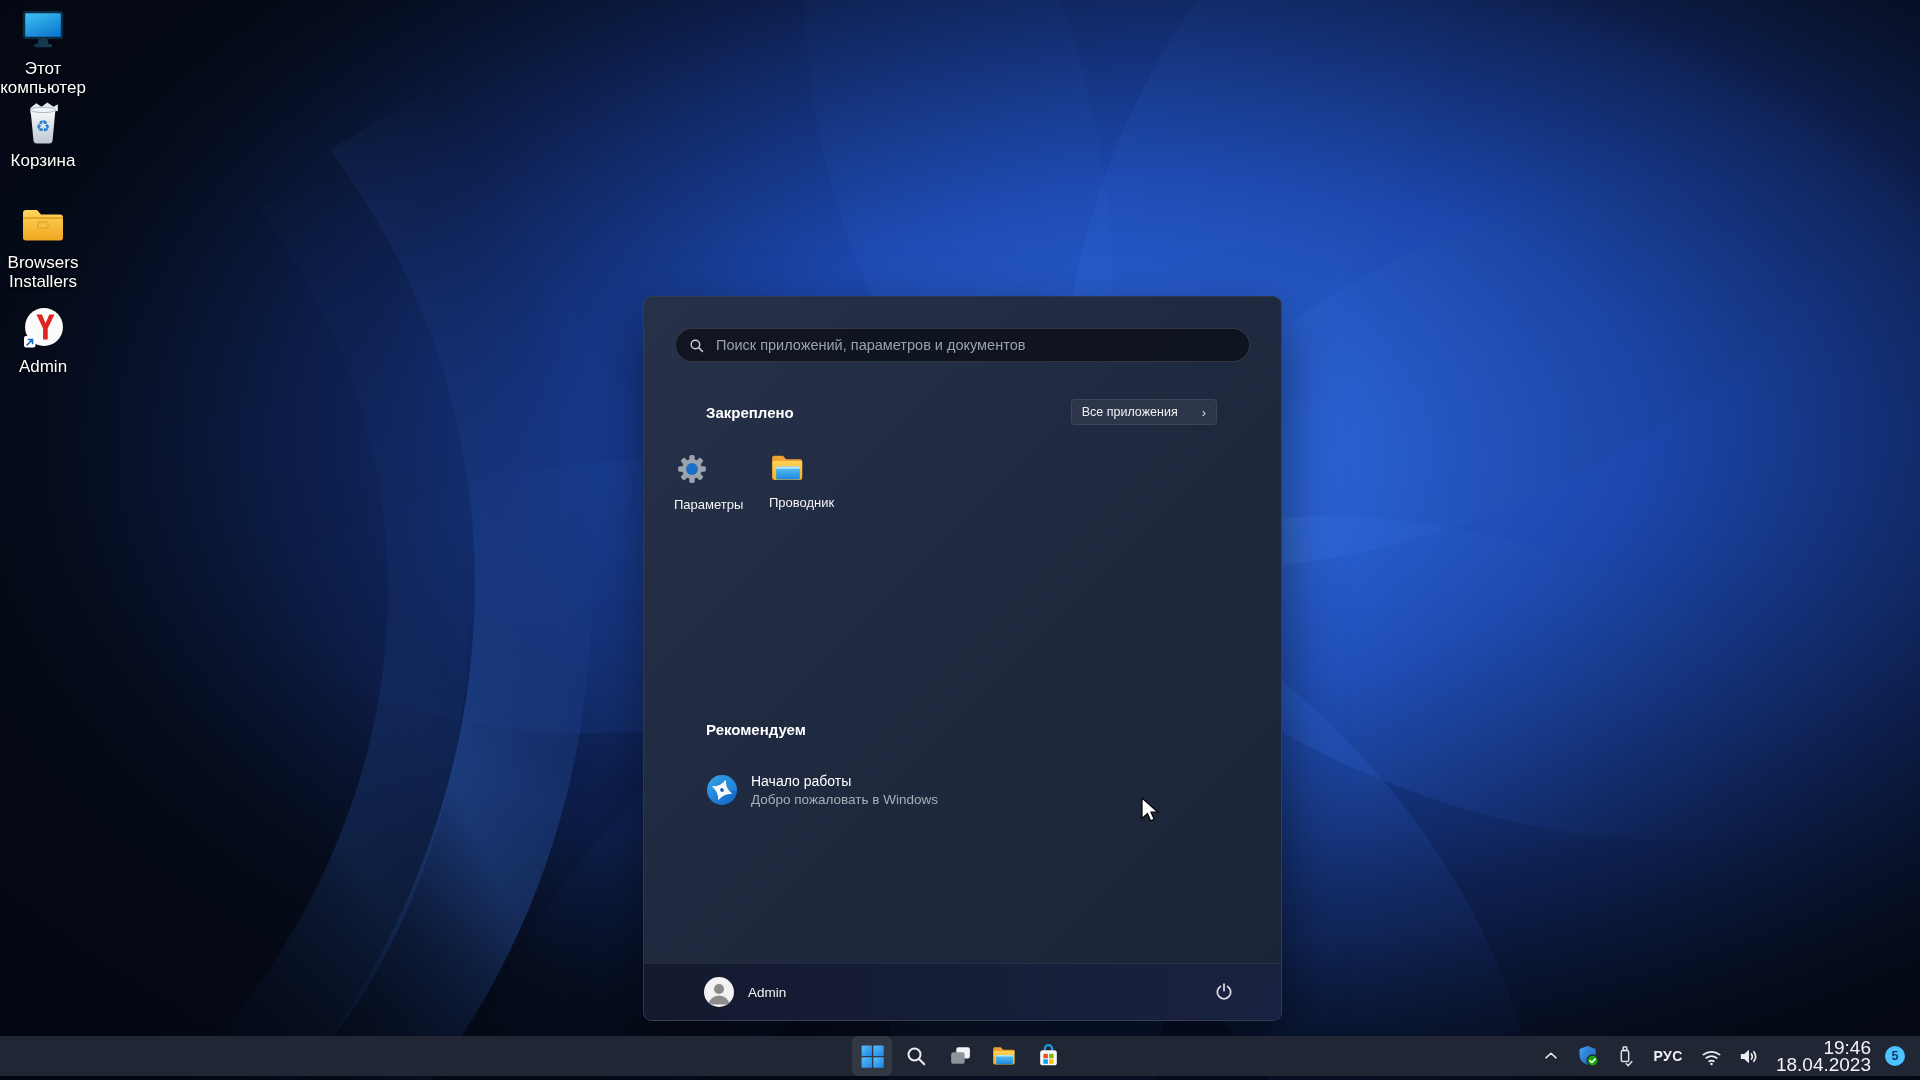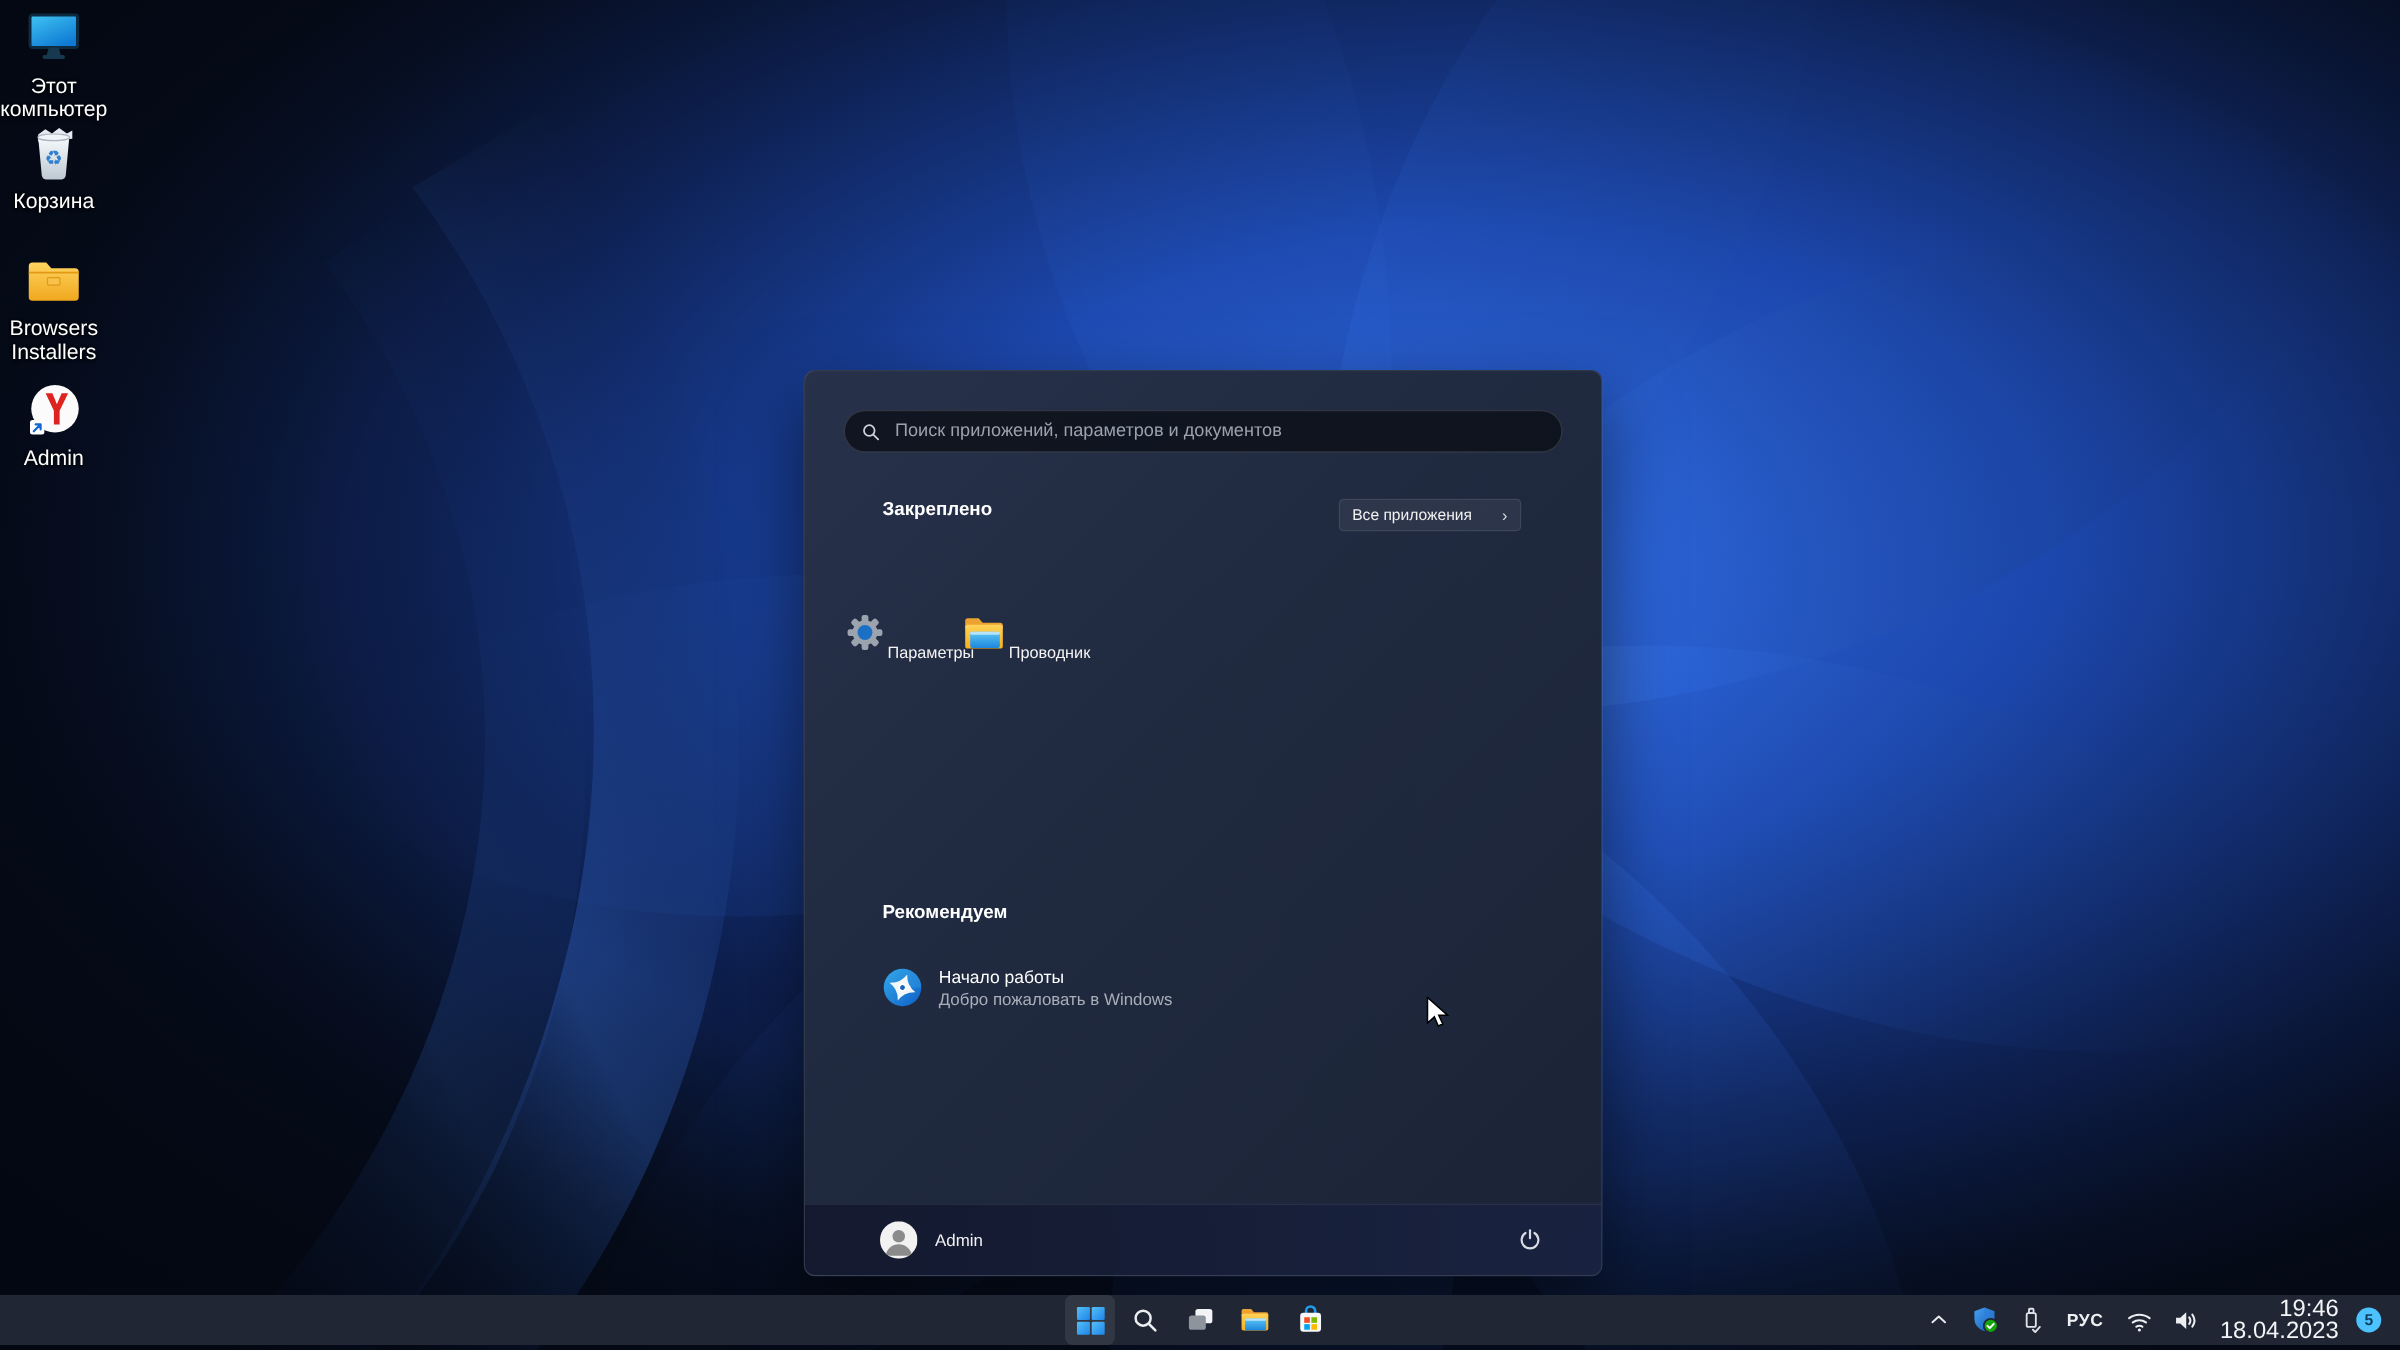--- a/index.html
+++ b/index.html
@@ -19,30 +19,30 @@
     border-radius:9px;overflow:hidden;
     background:linear-gradient(135deg,#27314a 0%,#202a40 40%,#1b2436 100%);
     border:1px solid rgba(255,255,255,.09);
     box-shadow:0 24px 60px rgba(0,0,0,.55);}
   .searchbox{position:absolute;left:31px;top:31px;width:575px;height:34px;
     background:rgba(10,14,22,.78);border:1px solid rgba(255,255,255,.14);
     border-radius:18px;display:flex;align-items:center;padding:0 12px;box-sizing:border-box;}
   .searchbox input{flex:1;background:transparent;border:none;outline:none;
     color:#e9ebee;font-size:14.5px;font-family:"Liberation Sans",sans-serif;margin-left:9px;}
   .searchbox input::placeholder{color:#9aa2ad;}
-  .secrow{position:absolute;left:62px;right:64px;display:flex;align-items:flex-start;
+  .secrow{position:absolute;left:62px;right:64px;display:flex;align-items:center;
     justify-content:space-between;}
   .sechead{font-size:15px;font-weight:700;}
   #all-apps-btn{display:flex;align-items:center;gap:24px;background:rgba(255,255,255,.06);
     border:1px solid rgba(255,255,255,.09);border-radius:4px;color:#f2f2f2;
     font-size:12.5px;padding:5px 10px;cursor:default;font-family:"Liberation Sans",sans-serif;}
   #all-apps-btn .chev{font-size:13px;color:#d8dbe0;line-height:1;}
   .tilerow{position:absolute;left:30px;top:146px;display:flex;}
-  .tile{width:95px;height:86px;border-radius:6px;display:flex;flex-direction:row;
-    align-items:flex-end;justify-content:flex-start;padding-top:8px;box-sizing:border-box;cursor:default;}
+  .tile{width:95px;height:86px;border-radius:6px;display:flex;flex-direction:column;
+    align-items:flex-start;justify-content:flex-start;padding-top:8px;box-sizing:border-box;cursor:default;}
   .tile .tlabel{font-size:13px;margin-top:6px;color:#f4f4f4;}
   .recitem{position:absolute;left:44px;top:464px;width:280px;height:58px;border-radius:6px;
     display:flex;align-items:center;padding-left:18px;box-sizing:border-box;cursor:default;}
   .recitem .rtext{margin-left:13px;display:flex;flex-direction:column;gap:3px;}
   .rtitle{font-size:14px;color:#fff;}
   .rsub{font-size:13.5px;color:#a9aeb8;}
   #user-bar{position:absolute;left:0;right:0;bottom:0;height:57px;
     background:linear-gradient(90deg,rgba(18,23,44,.88),rgba(24,34,66,.82));
     border-top:1px solid rgba(255,255,255,.07);display:flex;align-items:center;
     justify-content:space-between;padding:0 40px 0 60px;box-sizing:border-box;}

